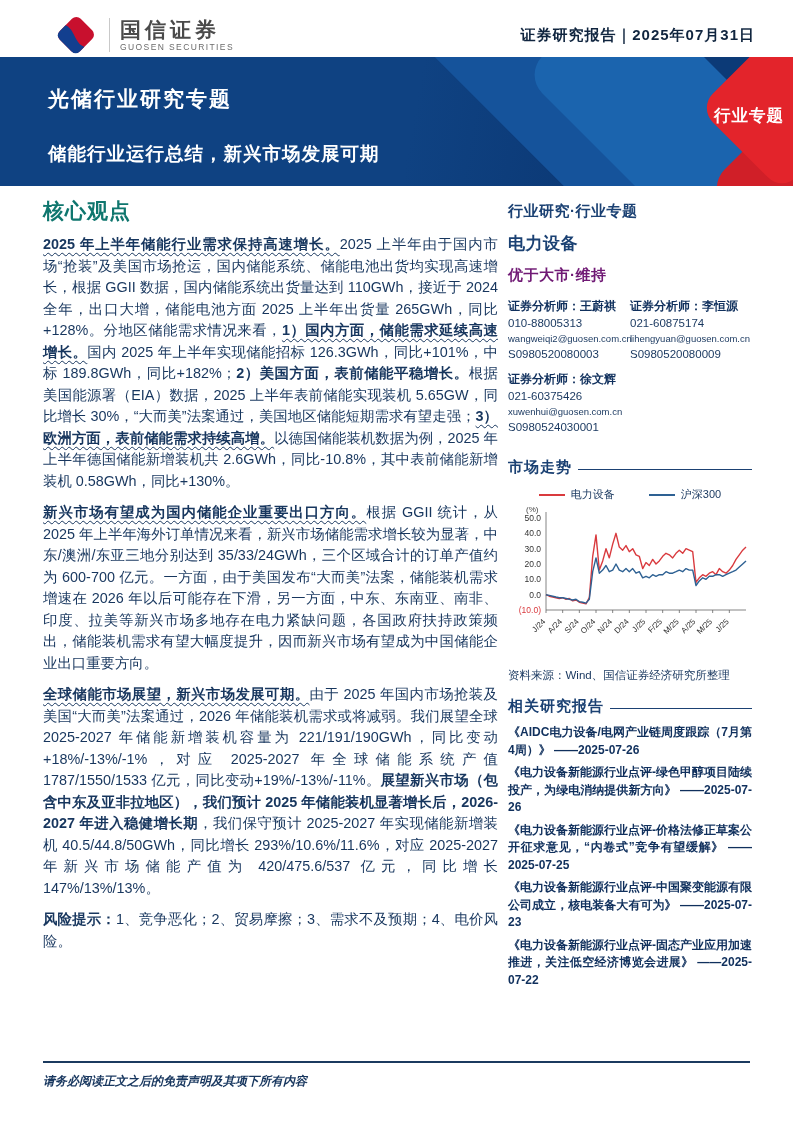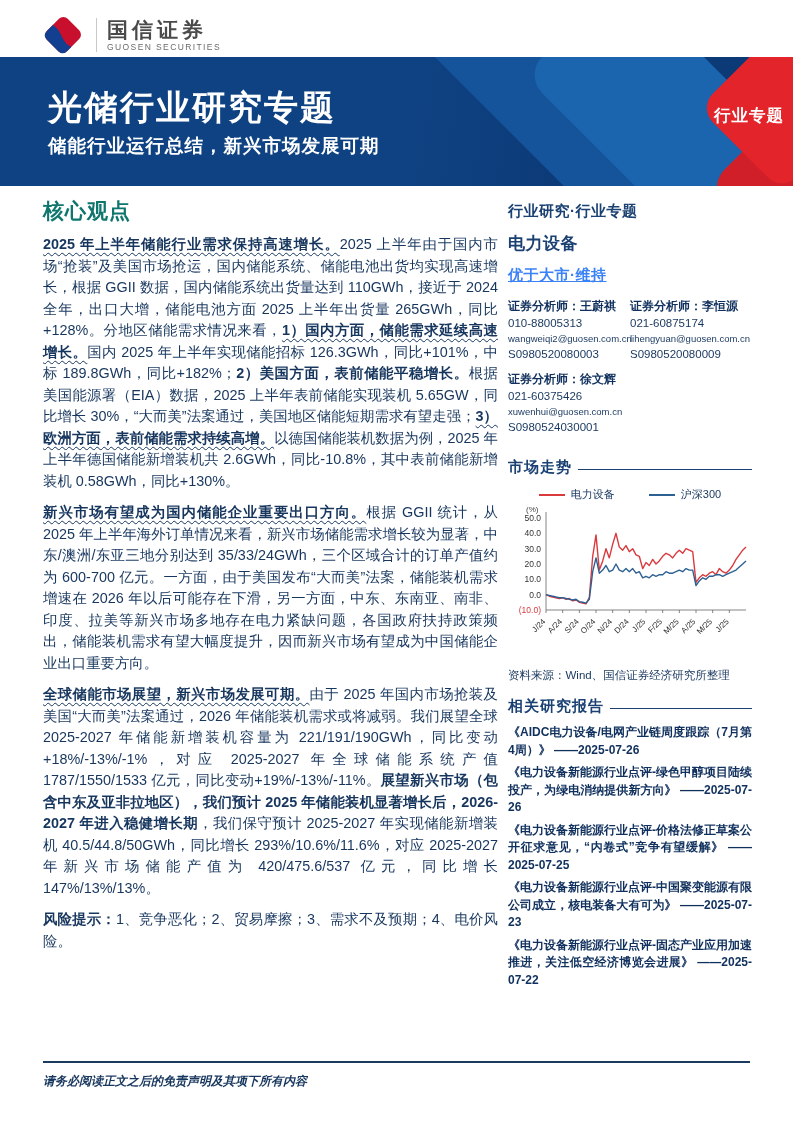--- a/index.html
+++ b/index.html
@@ -1,56 +1,56 @@
 <!DOCTYPE html>
 <html><head>
 <meta charset="utf-8">
 <style>
   * { margin:0; padding:0; box-sizing:border-box; }
   html,body { background:#ffffff; }
   body { font-family:"Liberation Sans","DejaVu Sans",sans-serif; }
   .page { position:relative; width:793px; height:1122px; background:#ffffff; overflow:hidden; margin:0 auto; }
 
   
-  .topbar { position:absolute; left:40px; right:38px; top:12px; height:46px;
+  .topbar { position:absolute; left:53px; right:38px; top:12px; height:46px;
             display:flex; align-items:center; justify-content:space-between; }
   .brand { display:flex; align-items:center; gap:10px; }
   .brand-mark { width:46px; height:40px; }
   .brand-divider { width:1px; height:34px; background:#c9c9c9; }
   .brand-text { display:flex; flex-direction:column; justify-content:center; }
   .brand-cn { font-size:21px; color:#4a4a4a; font-weight:700; letter-spacing:4px; line-height:24px; }
   .brand-en { font-size:8.5px; color:#6b6b6b; letter-spacing:1.4px; line-height:11px; }
   .report-tag { font-size:15px; font-weight:700; color:#10253f; letter-spacing:1px; }
 
   
   .banner { position:absolute; left:0; top:57px; width:793px; height:129px; overflow:hidden;
             background:linear-gradient(100deg,#0f4282 0%,#0f4282 52%,#0c3a77 72%,#0c3a77 100%); }
   .banner .shp { position:absolute; border-radius:26px; }
   .shp1 { width:170px; height:430px; left:545px; top:-140px; background:#15539b; transform:rotate(-45deg); }
   .shp2 { width:140px; height:330px; left:620px; top:-80px;  background:#1b64ae; transform:rotate(-45deg); }
   .shp3 { width:120px; height:120px; right:-58px; bottom:-62px; background:#d01f28; transform:rotate(45deg); border-radius:22px; }
   .badge-shape { position:absolute; width:118px; height:118px; right:-48px; top:-8px;
                  background:#e3242b; transform:rotate(45deg); border-radius:20px; }
   .badge-label { position:absolute; right:9px; top:48px; color:#ffffff; font-size:16.5px; font-weight:700; letter-spacing:1px; }
-  .banner-title { position:absolute; left:48px; top:28px; color:#ffffff; font-size:34px; font-weight:700; letter-spacing:2px; }
-  .banner-subtitle { position:absolute; left:48px; top:76px; color:#ffffff; font-size:18.5px; font-weight:700; letter-spacing:1px;text-align:center; }
+  .banner-title { position:absolute; left:48px; top:28px; color:#ffffff; font-size:21px; font-weight:700; letter-spacing:2px; }
+  .banner-subtitle { position:absolute; left:48px; top:84px; color:#ffffff; font-size:18.5px; font-weight:700; letter-spacing:1px;text-align:center; }
 
   
   .left-col  { position:absolute; left:43px;  top:197px; width:455px; }
   .right-col { position:absolute; left:508px; top:202px; width:244px; }
 
   .sec-title { color:#0f766e; font-size:21px; font-weight:700; margin-bottom:9px; letter-spacing:1px; }
   .core p { font-size:14.4px; line-height:21.5px; color:#17365e; text-align:justify; margin-bottom:10px; }
   .core .b { font-weight:700; }
   .core .w { text-decoration:underline wavy 1px; text-underline-offset:3px; }
 
   
   .rc-type { color:#1b4173; font-size:15px; font-weight:700; margin-bottom:11px; letter-spacing:0.5px; }
   .rc-industry { color:#1b4173; font-size:17px; font-weight:700; margin-bottom:11px; letter-spacing:0.5px; }
-  .rc-rating { color:#3b82f6; font-size:15px; font-weight:700; margin-bottom:13px; letter-spacing:0.5px;text-decoration:underline; }
+  .rc-rating { color:#701a75; font-size:15px; font-weight:700; margin-bottom:13px; letter-spacing:0.5px; }
   .analysts { display:flex; flex-wrap:wrap; }
   .analyst { width:50%; margin-bottom:9px; }
   .analyst .a-name { font-size:12px; font-weight:700; color:#10305d; line-height:17px; }
   .analyst .a-phone, .analyst .a-cert { font-size:11.5px; color:#17365e; line-height:16px; }
   .analyst .a-email { font-size:9.5px; color:#17365e; line-height:15px; white-space:nowrap; }
 
   .rc-sec { display:flex; align-items:baseline; margin:14px 0 8px; }
   .rc-sec .t { color:#1b4173; font-size:15px; font-weight:700; letter-spacing:1px; white-space:nowrap; }
   .rc-sec .rule { flex:1; border-bottom:1.5px solid #1b4173; margin-left:6px; transform:translateY(-2px); }
 
@@ -80,20 +80,21 @@
           <rect x="14" y="12" width="62" height="60" rx="13" fill="#c8102e"></rect>
           <path d="M27 12 Q14 12 14 25 L14 59 Q14 72 27 72 L40 72 C30 52 52 32 44 12 Z" fill="#123f8f"></path>
         </g>
       </svg>
       <div class="brand-divider"></div>
       <div class="brand-text">
         <div class="brand-cn">国信证券</div>
         <div class="brand-en">GUOSEN SECURITIES</div>
       </div>
     </div>
+    <div class="report-tag">证券研究报告｜2025年07月31日</div>
   </div>
 
   <div class="banner">
     <div class="shp shp1"></div>
     <div class="shp shp2"></div>
     <div class="shp shp3"></div>
     <div class="badge-shape"></div>
     <div class="banner-title">光储行业研究专题</div>
     <div class="banner-subtitle">储能行业运行总结，新兴市场发展可期</div>
     <div class="badge-label">行业专题</div>

